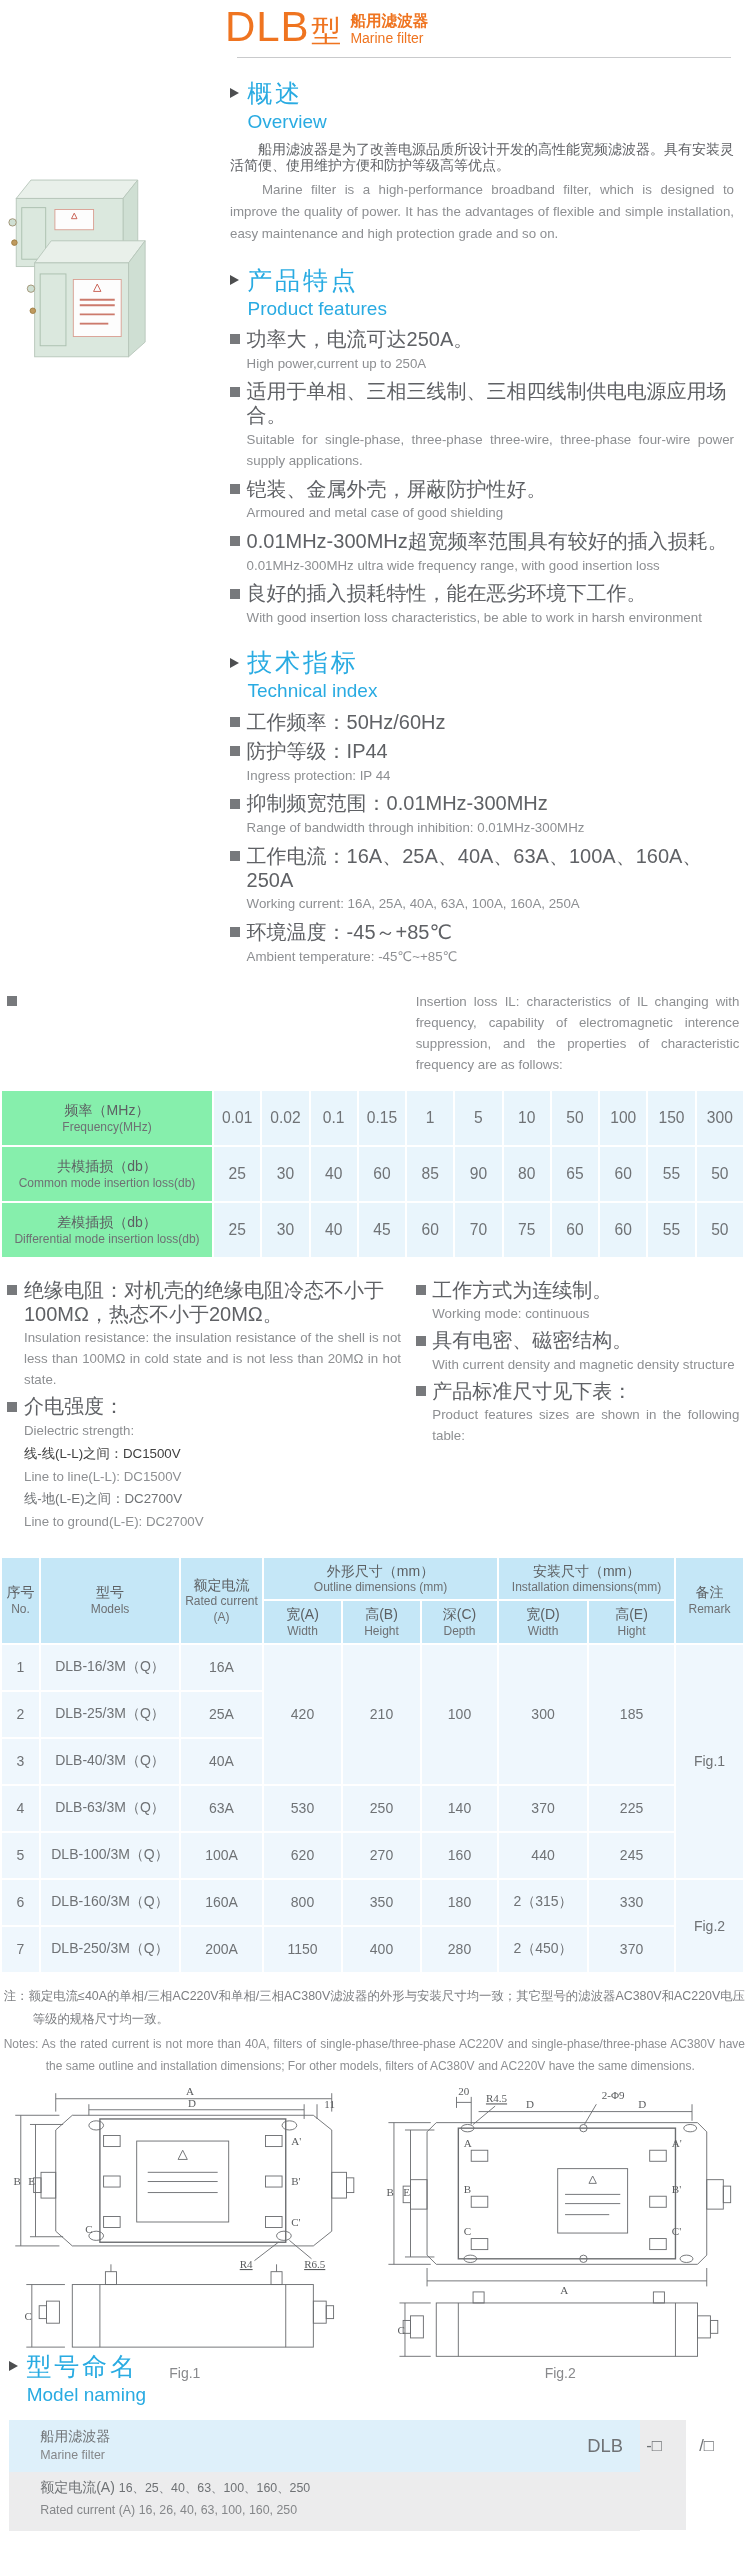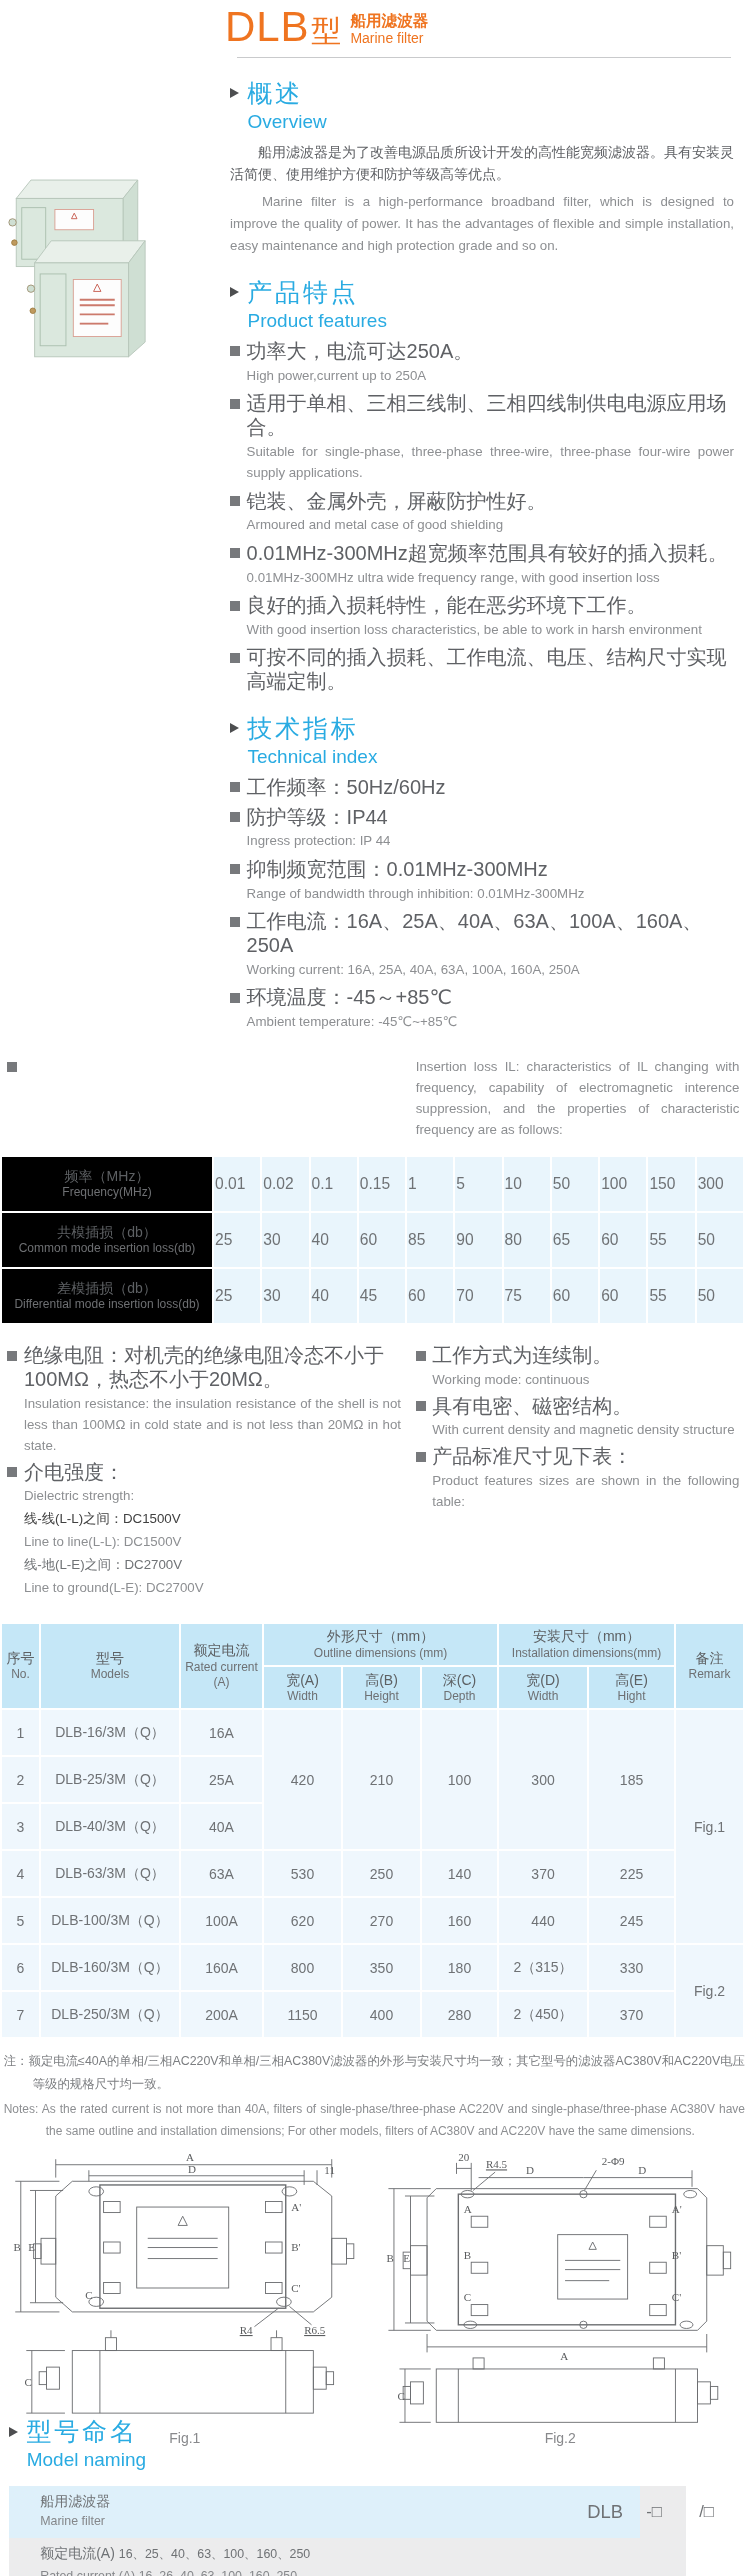--- a/index.html
+++ b/index.html
@@ -16,36 +16,36 @@
   .rule{height:0.9px;background:#c9cacc;margin:10px 0 0 12px;width:494px}
   
   .photo{position:absolute;left:7.4px;top:134px}
   
   .col{margin-left:230px;width:504px}
   .sech{display:flex;align-items:center}
   .tri{width:0;height:0;border-left:9.2px solid #4d4e50;border-top:5.5px solid transparent;
        border-bottom:5.5px solid transparent;margin-right:8.3px}
   .sech-cn{font-size:25px;color:#29abe2;letter-spacing:2.8px}
   .sech-en{font-size:19px;color:#29abe2;margin:0.9px 0 0 17.5px}
-  .p-cn{font-size:14px;line-height:22px;color:#5f6165;text-indent:2em;margin:8.3px 0 0 0;text-align:justify}
+  .p-cn{font-size:14px;line-height:16px;color:#5f6165;text-indent:2em;margin:8.3px 0 0 0;text-align:justify}
   .p-en{font-size:13.3px;line-height:22px;color:#8d8f92;text-indent:2.4em;margin:6.4px 0 0 0;text-align:justify}
   .feat{margin-top:5.5px}
   .f-cn{font-size:20px;line-height:24px;color:#5f6165;position:relative;padding-left:16.6px}
   .sq{position:absolute;left:0;top:7.4px;width:10px;height:10px;background:#77797c}
   .f-en{font-size:13.3px;line-height:21px;color:#8d8f92;margin:1.8px 0 0 16.6px;text-align:justify}
   .mt20{margin-top:18.4px}
   
   .twocol{display:flex;margin:22px 0 0 7.4px;width:732px}
   .tc-l{width:394px}
   .tc-r{width:324px;margin-left:14.7px}
   
   table{border-collapse:separate;border-spacing:2.8px;table-layout:fixed}
   .freq{margin:14.7px 0 0 0;width:745px}
-  .freq th{background:#000000;font-weight:normal;padding:5.5px 1.8px}
-  .freq td{background:#e9f5fc;font-size:15.6px;color:#6f7275;height:52px}
+  .freq th{background:#86efac;font-weight:normal;padding:5.5px 1.8px}
+  .freq td{background:#e9f5fc;text-align:center;font-size:15.6px;color:#6f7275;height:52px}
   .th-cn{font-size:14px;color:#5d6063;line-height:18.4px}
   .th-en{font-size:12px;color:#6e7073;line-height:15.6px}
   
   .models{margin:24px 0 0 0;width:745px}
   .models th{background:#c5e7f7;font-weight:normal;padding:3.7px 1.8px}
   .models td{background:#eff7fd;text-align:center;font-size:14px;color:#6f7275;height:43px}
   
   .notes{margin:11px 0 0 3.7px}
   .note-cn{font-size:12.4px;line-height:23px;color:#7c7e81;padding-left:29px;text-indent:-29px;text-align:justify}
   .note-en{font-size:12px;line-height:22px;color:#8d8f92;padding-left:42px;text-indent:-42px;margin-top:1.8px;text-align:justify}
@@ -140,21 +140,20 @@
       </div>
       <div class="feat">
         <div class="f-cn"><span class="sq"></span><span>0.01MHz-300MHz超宽频率范围具有较好的插入损耗。</span></div>
         <div class="f-en">0.01MHz-300MHz ultra wide frequency range, with good insertion loss</div>
       </div>
       <div class="feat">
         <div class="f-cn"><span class="sq"></span><span>良好的插入损耗特性，能在恶劣环境下工作。</span></div>
         <div class="f-en">With good insertion loss characteristics, be able to work in harsh environment</div>
       </div>
       <div class="feat">
-        <div class="f-cn"><span class="sq"></span><span>可按不同的插入损耗、工作电流、电压、结构尺寸实现高端定制。</span></div>
       </div>
     </div>
   </div>
 
   <div class="col mt20">
     <div class="sech">
       <span class="tri"></span>
       <span class="sech-cn">技术指标</span>
     </div>
     <div class="sech-en">Technical index</div>

